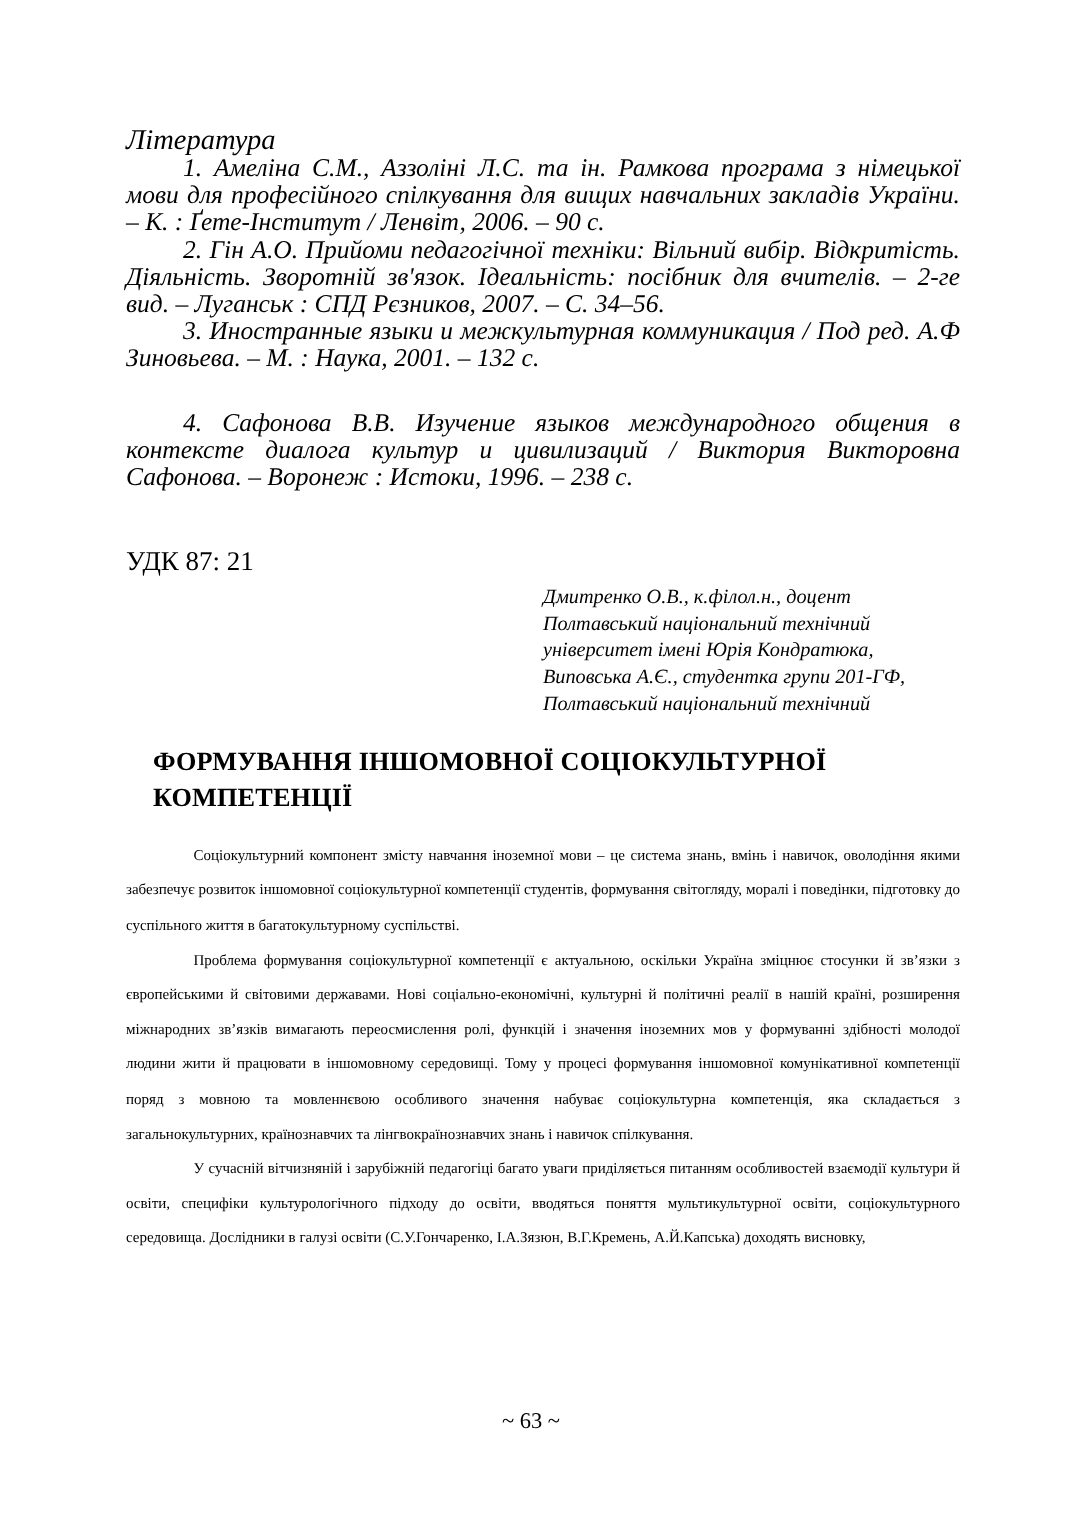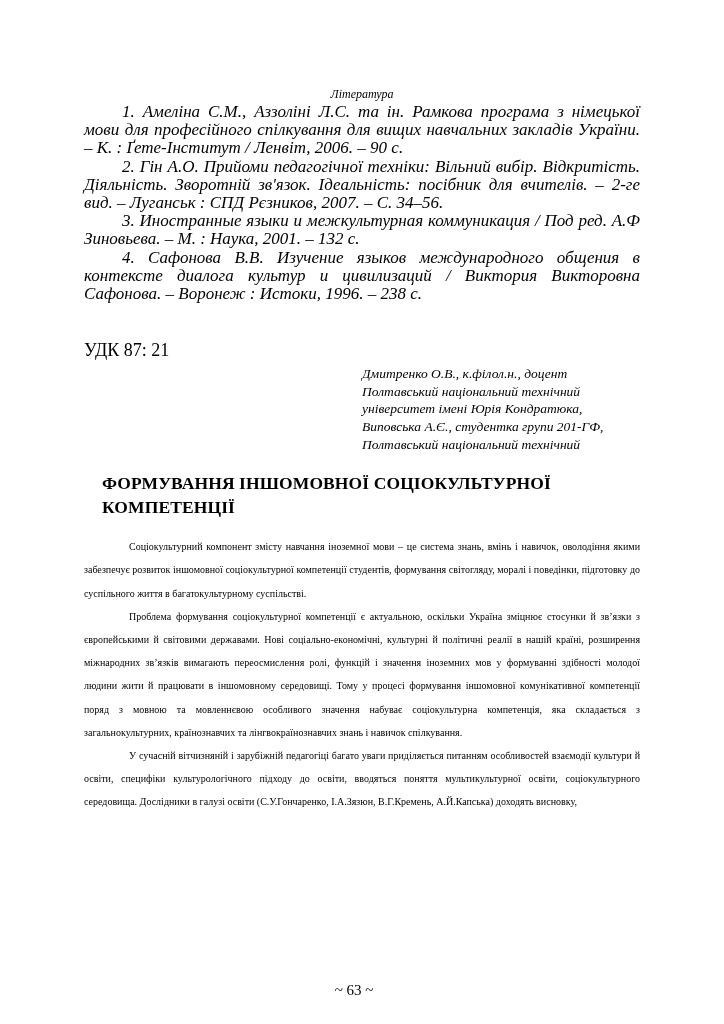--- a/index.html
+++ b/index.html
@@ -23,38 +23,39 @@
     left: 0;
     top: 0;
     width: 724px;
     height: 1024px;
     box-sizing: border-box;
     padding: 0 84px;
   }
 
   
   .refs-heading {
-    text-align: center;
+    text-align: left;
     font-style: italic;
-    font-size: 12px;
+    font-size: 19px;
     line-height: 18px;
     margin: 0;
     padding-top: 85px;
   }
   .ref-item {
     font-style: italic;
     font-size: 17px;
     line-height: 18.2px;
     text-align: justify;
     text-indent: 38px;
     margin: 0;
     hyphens: none;
   }
   .ref-item:last-of-type {
     text-align: justify;
+    margin-top: 24px;
   }
 
   
   .udk-row {
     margin-top: 38px;
     position: relative;
     height: 18px;
   }
   .udk {
     font-weight: normal;
@@ -92,21 +93,20 @@
 
   
   .page-number {
     position: absolute;
     left: 0;
     right: 16px;
     top: 938px;
     text-align: center;
     font-size: 15px;
     line-height: 20px;
-    margin-top: 42px;
   }
 </style>
 </head>
 <body>
 
 <div class="page">
 
   <div>
     <div class="refs-heading">Література</div>
 

